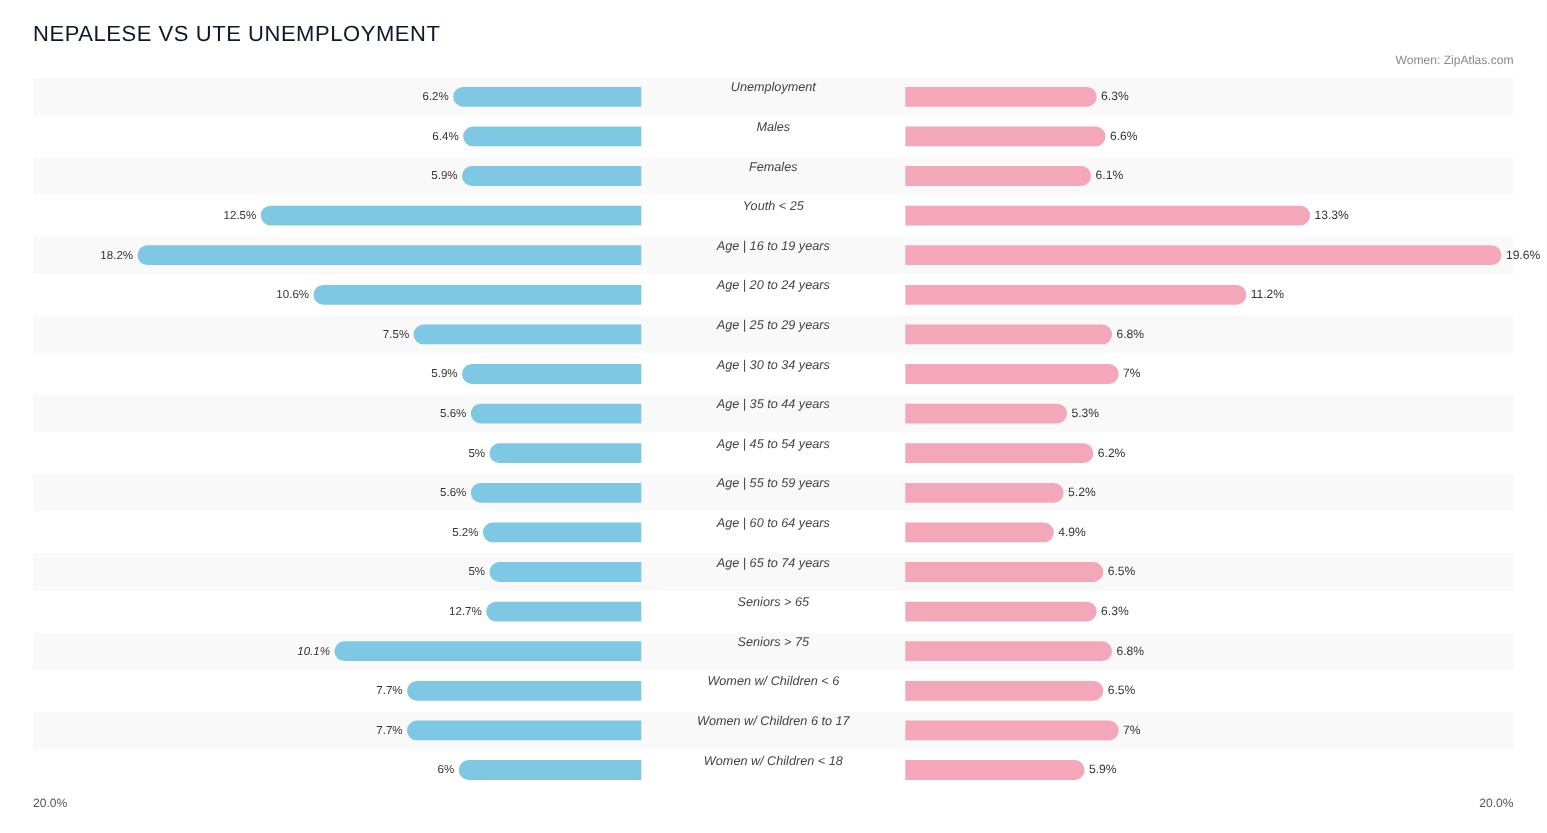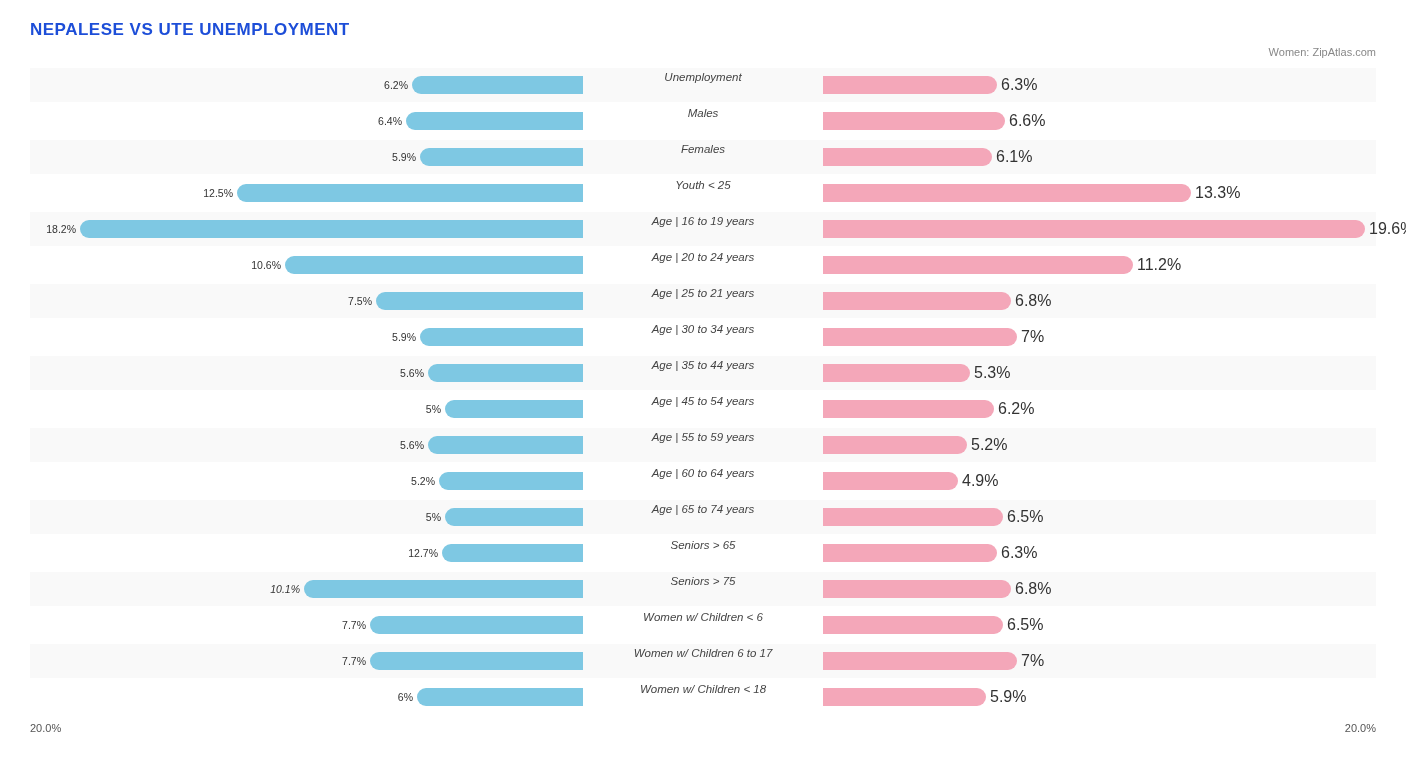--- a/index.html
+++ b/index.html
@@ -8,23 +8,23 @@
       background: #f5f5f5;
       width: 1406px;
       min-height: 757px;
     }
     .chart-container {
       background: #fff;
       padding: 20px 30px 40px 30px;
       width: 1406px;
     }
     .chart-title {
-      font-size: 17px;
-      font-weight: bold;
-      color: #1d4ed8;
+      font-size: 20px;
+      font-weight: normal;
+      color: #0f172a;
       margin-bottom: 6px;
       text-transform: uppercase;
       letter-spacing: 0.5px;
     }
     .source-line {
       text-align: right;
       font-size: 11px;
       color: #888;
       margin-bottom: 10px;
     }
@@ -101,21 +101,21 @@
       background: #f4a7b9;
       height: 18px;
       border-radius: 0 9px 9px 0;
       position: absolute;
       left: 0;
       display: flex;
       align-items: center;
       justify-content: flex-end;
     }
     .pink-bar-label {
-      font-size: 16px;
+      font-size: 11px;
       color: #333;
       position: absolute;
       left: calc(100% + 4px);
       white-space: nowrap;
       font-weight: 500;
     }
     .axis-row {
       display: flex;
       width: 100%;
       margin-top: 8px;
@@ -177,21 +177,21 @@
         <div class="right-section">
           <div class="pink-bar" style="width:174px;">
             <span class="pink-bar-label">6.3%</span>
           </div>
         </div>
       </div>
     </div>
       <div class="bar-row">
       <div class="row-inner">
         <div class="left-section">
-          <div class="blue-bar" style="width:177px;">
+          <div class="blue-bar" style="width:162px;">
             <span class="blue-bar-label">6.4%</span>
           </div>
         </div>
         <div class="center-label">Males</div>
         <div class="right-section">
           <div class="pink-bar" style="width:182px;">
             <span class="pink-bar-label">6.6%</span>
           </div>
         </div>
       </div>
@@ -222,21 +222,21 @@
         <div class="right-section">
           <div class="pink-bar" style="width:368px;">
             <span class="pink-bar-label">13.3%</span>
           </div>
         </div>
       </div>
     </div>
       <div class="bar-row">
       <div class="row-inner">
         <div class="left-section">
-          <div class="blue-bar" style="width:503px;">
+          <div class="blue-bar" style="width:458px;">
             <span class="blue-bar-label">18.2%</span>
           </div>
         </div>
         <div class="center-label">Age | 16 to 19 years</div>
         <div class="right-section">
           <div class="pink-bar" style="width:542px;">
             <span class="pink-bar-label">19.6%</span>
           </div>
         </div>
       </div>
@@ -256,21 +256,21 @@
         </div>
       </div>
     </div>
       <div class="bar-row">
       <div class="row-inner">
         <div class="left-section">
           <div class="blue-bar" style="width:207px;">
             <span class="blue-bar-label">7.5%</span>
           </div>
         </div>
-        <div class="center-label">Age | 25 to 21 years</div>
+        <div class="center-label">Age | 25 to 29 years</div>
         <div class="right-section">
           <div class="pink-bar" style="width:188px;">
             <span class="pink-bar-label">6.8%</span>
           </div>
         </div>
       </div>
     </div>
       <div class="bar-row">
       <div class="row-inner">
         <div class="left-section">

